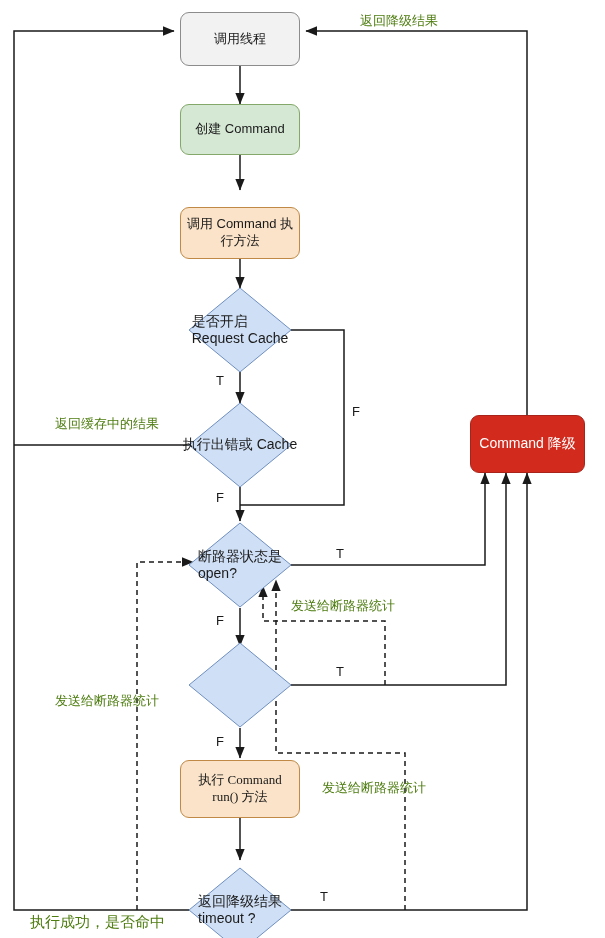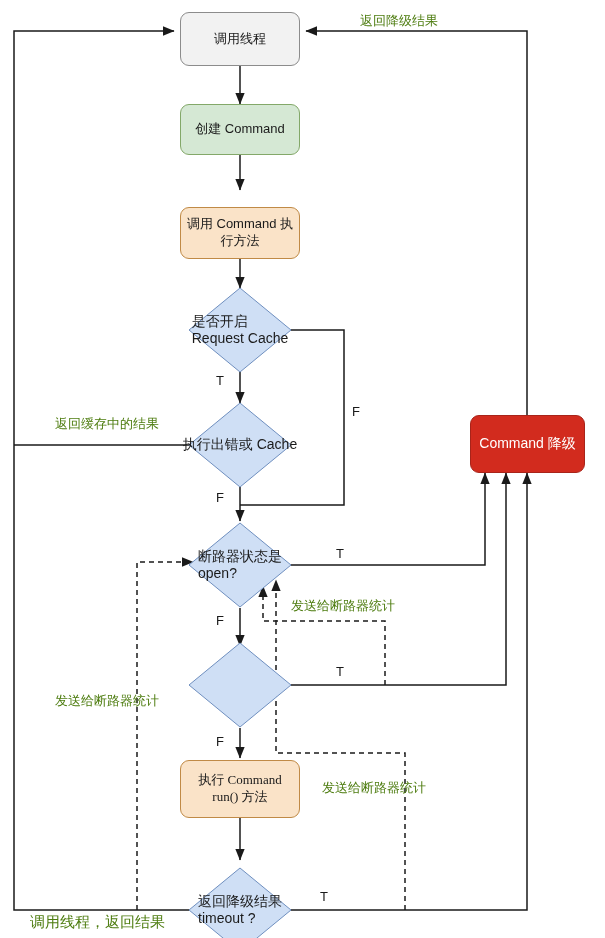--- a/index.html
+++ b/index.html
@@ -191,15 +191,15 @@
   <div class="flag-label" style="left:216px; top:734px;">F</div>
 
   <div class="flag-label" style="left:320px; top:889px;">T</div>
 
   <div class="edge-label cjk" style="left:291px; top:597px;">发送给断路器统计</div>
 
   <div class="edge-label cjk" style="left:55px; top:692px;">发送给断路器统计</div>
 
   <div class="edge-label cjk" style="left:322px; top:779px;">发送给断路器统计</div>
 
-  <div class="edge-label cjk" style="left:30px; top:913px; font-size:15px;">调用线程，返回结果</div>
+  <div class="edge-label cjk" style="left:30px; top:913px; font-size:15px;">执行成功，是否命中</div>
 
 </div>
 
 </body></html>

